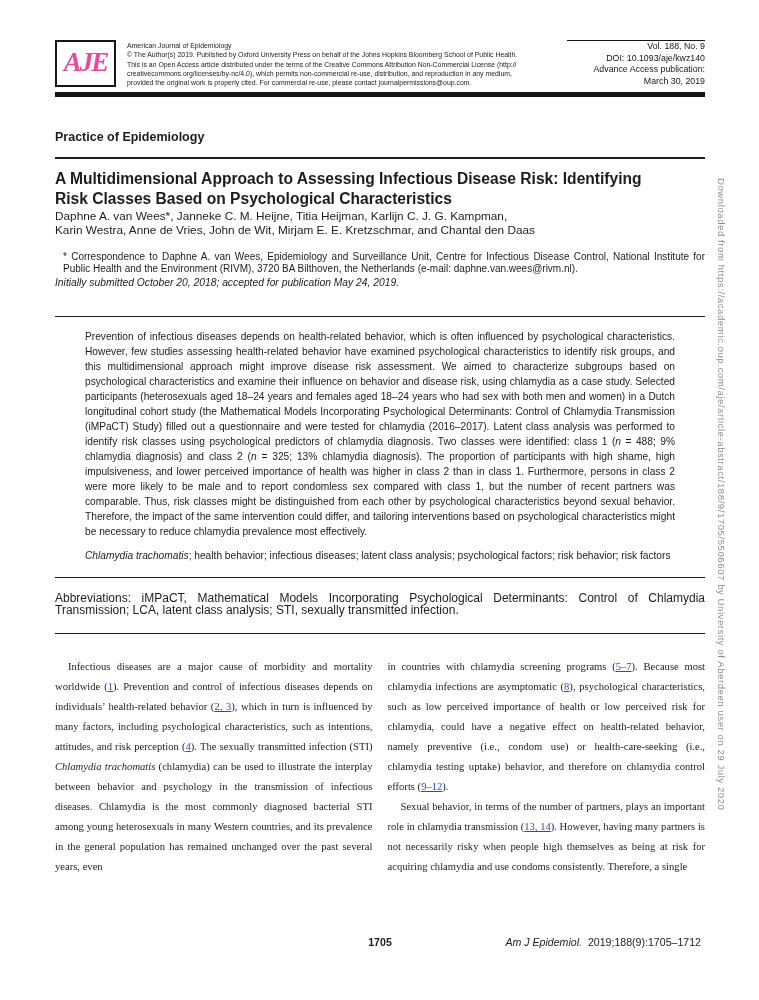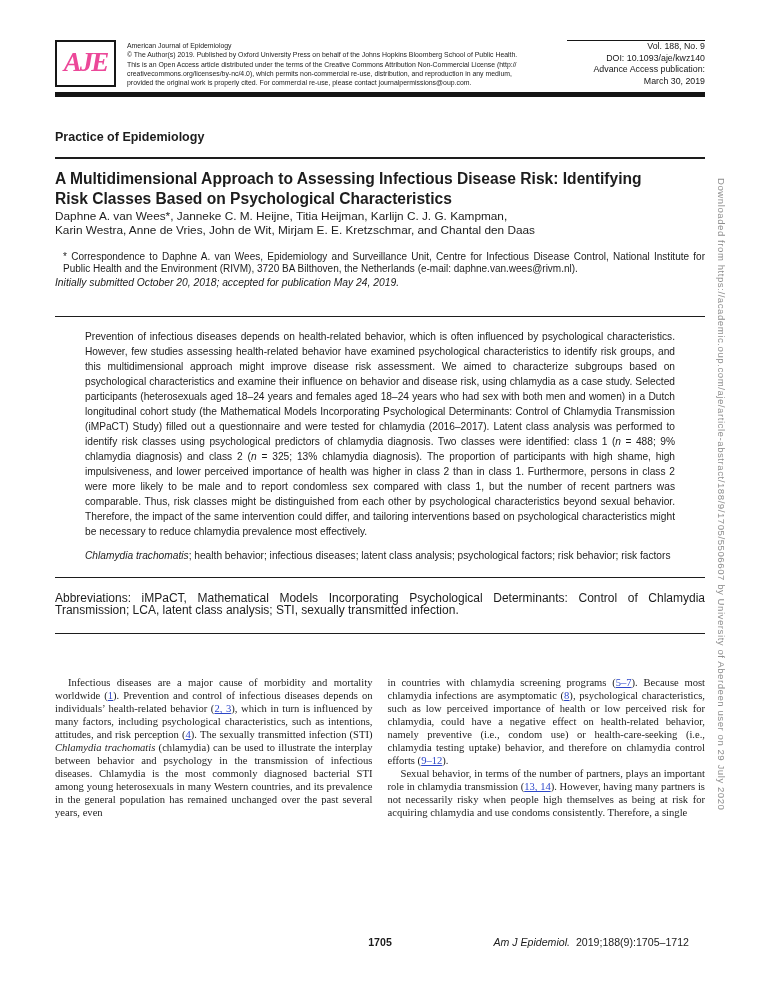--- a/index.html
+++ b/index.html
@@ -48,39 +48,39 @@
   .abs-rule{margin-top:28px;}
   .abstract-wrap{margin-left:30px;width:590px;}
   .abstract{margin-top:12px;font-size:10.2px;line-height:15px;text-align:justify;}
   .keywords{margin-top:11px;font-size:10.2px;line-height:12.9px;}
   .kw-rule{margin-top:14px;}
   .abbrev{margin-top:14px;font-size:12px;line-height:12.4px;text-align:justify;}
   .body-rule{margin-top:17px;}
 
   
   .cols{
-    display:flex;gap:15px;margin-top:42px;
+    display:flex;gap:15px;margin-top:23px;
     font-family:"Liberation Serif",serif;
-    font-size:10.6px;line-height:13px;text-align:justify;
+    font-size:10.6px;line-height:20px;text-align:justify;
     hyphens:auto;-webkit-hyphens:auto;
   }
   .col{flex:1 1 0;min-width:0;}
   .cols p{margin:0;}
   .cols p.indent{text-indent:13px;}
 
   .it{font-style:italic;}
   .cite{color:#2d47c9;text-decoration:underline;}
 
   
   .footer{position:absolute;left:55px;top:936px;width:650px;height:16px;font-size:10.6px;}
   .pageno{
     position:absolute;left:50%;transform:translateX(-50%);
     font-weight:bold;
   }
-  .citation{position:absolute;right:16px;top:0;}
+  .citation{position:absolute;right:4px;top:0;}
 
   
   .watermark{
     position:absolute;left:716px;top:178px;
     writing-mode:vertical-rl;
     font-size:9.6px;letter-spacing:0.55px;
     color:#8d8d8d;white-space:nowrap;
   }
 </style>
 </head>

